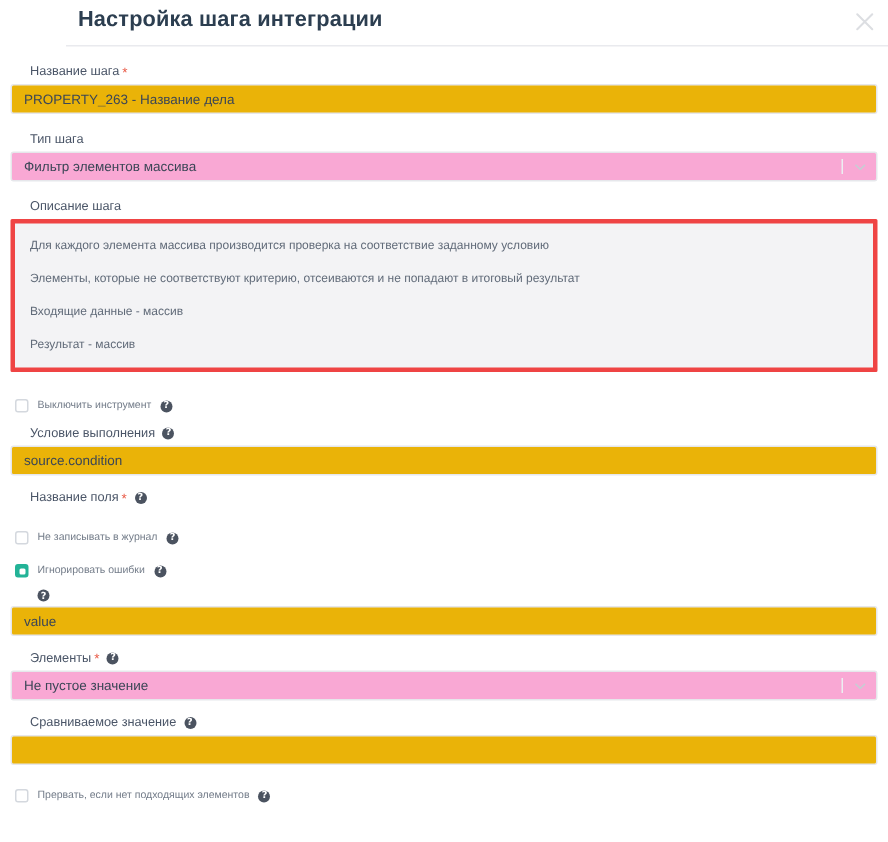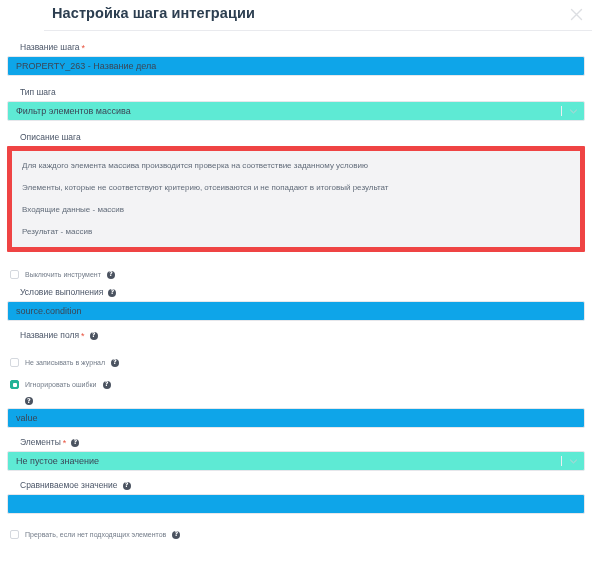--- a/index.html
+++ b/index.html
@@ -92,39 +92,39 @@
     cursor: pointer;
     font-family: "DejaVu Sans", sans-serif;
   }
 
   .input-box {
     width: 100%;
     height: 20px;
     box-sizing: border-box;
     border: 1px solid #e6e7eb;
     border-radius: 2px;
-    background: #0ea5e9;
+    background: #eab308;
     font-family: "Liberation Sans", sans-serif;
     font-size: 9px;
     color: #3b4656;
     padding: 0 0 0 8px;
     line-height: 18px;
     outline: none;
     display: block;
   }
   .input-box::placeholder { color: #9aa2ad; }
 
   .select-box {
     position: relative;
     width: 100%;
     height: 20px;
     box-sizing: border-box;
     border: 1px solid #e6e7eb;
     border-radius: 2px;
-    background: #5eead4;
+    background: #f9a8d4;
     cursor: pointer;
   }
   .select-value {
     position: absolute;
     left: 8px;
     top: 0;
     line-height: 18px;
     font-size: 9px;
     color: #3b4656;
     white-space: nowrap;
@@ -141,21 +141,21 @@
     position: absolute;
     right: 6px;
     top: 6px;
     width: 9px;
     height: 7px;
   }
 
   
   .desc-panel {
     background: #f3f3f5;
-    border: 5px solid #ef4444;
+    border: 3px solid #ef4444;
     box-sizing: border-box;
     padding: 9px 0 10px 10px;
     border-radius: 1px;
   }
   .desc-line {
     font-size: 8px;
     color: #616b79;
     line-height: 11px;
     margin-bottom: 11px;
     white-space: nowrap;

